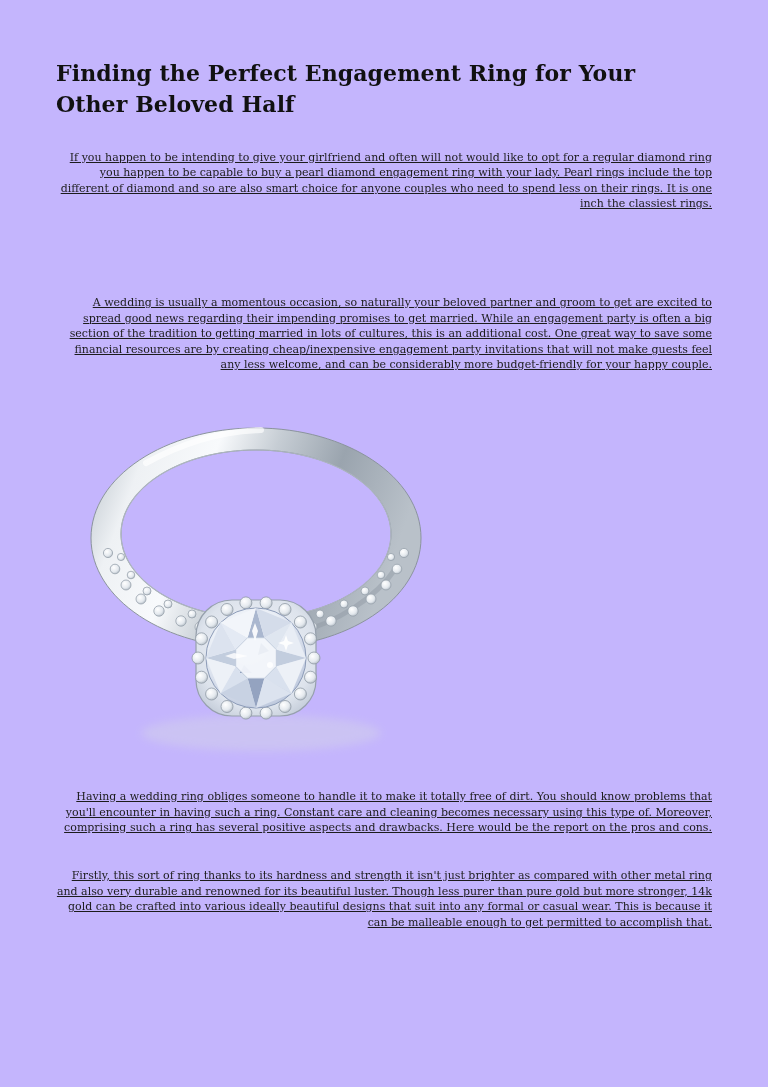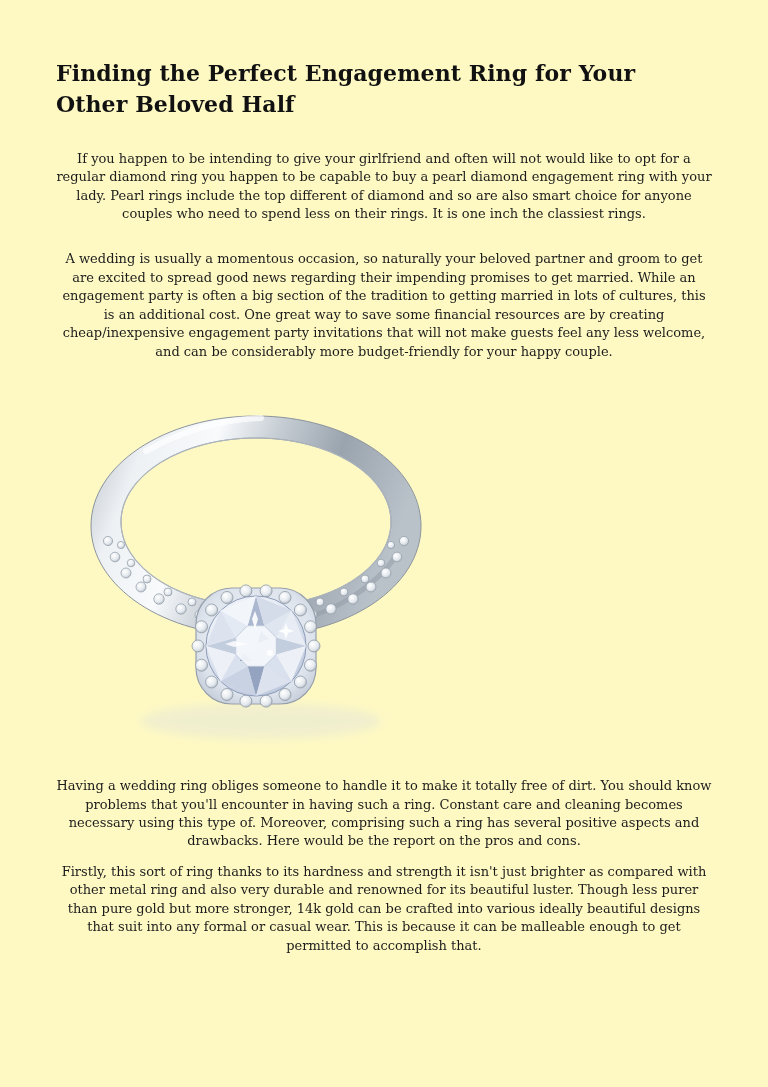--- a/index.html
+++ b/index.html
@@ -6,43 +6,44 @@
   html, body { background: #ffffff; }
   body {
     width: 768px;
     height: 1087px;
     font-family: "DejaVu Serif", "Liberation Serif", serif;
     overflow: hidden;
   }
   .page {
     width: 768px;
     height: 1087px;
-    background: #fef9c3;
+    background: #c4b5fd;
     padding: 58px 56px 0 56px;
   }
   h1.title {
     font-family: "DejaVu Serif", "Liberation Serif", serif;
     font-weight: bold;
     font-size: 22px;
     line-height: 1.4;
     color: #111111;
     letter-spacing: 0.1px;
     max-width: 620px;
   }
   p.para {
-    font-size: 13px;
+    font-size: 11px;
     line-height: 1.42;
     color: #1c1c1c;
     max-width: 660px;
-    text-align: center;
+    text-align: right;
+    text-decoration: underline;
   }
   .p1 { margin-top: 30px; }
-  .p2 { margin-top: 27px; }
+  .p2 { margin-top: 83px; }
   .p3 { margin-top: 12px; }
-  .p4 { margin-top: 12px; }
+  .p4 { margin-top: 32px; }
   figure.ring-figure {
     margin: 30px 0 0 0;
     width: 402px;
     height: 374px;
     display: block;
   }
   figure.ring-figure svg { display: block; }
 </style>
 </head>
 <body>

